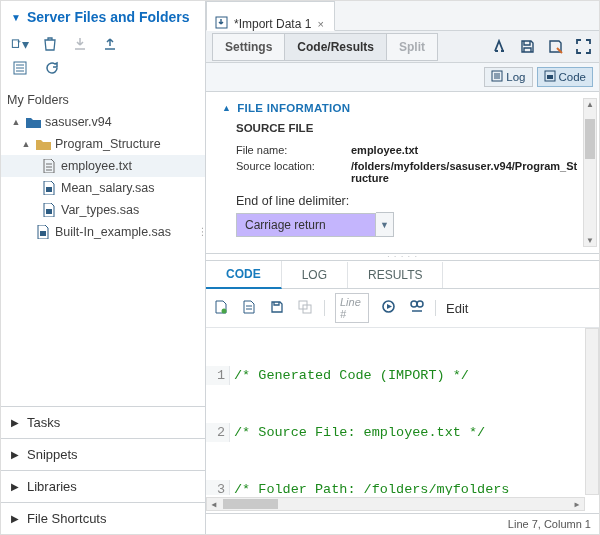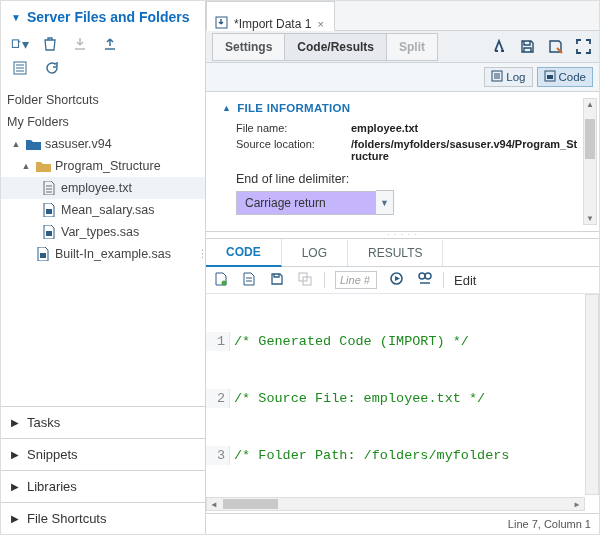--- a/index.html
+++ b/index.html
@@ -331,21 +331,21 @@
   .codetoolbar .icn {
     width:18px;
     text-align:center;
   }
   .codetoolbar .line-inp {
     border:1px solid #c7cbd0;
     font-style: italic;
     color:#9aa0a5;
     font-size:11px;
     padding:2px 4px;
-    width:42px;
+    width:34px;
     background:#fff;
   }
   .codetoolbar .sep {
     width:1px; height:16px; background:#d6dadd;
   }
   .codetoolbar .edit {
     color:#333;
   }
   .editor {
     flex:1;
@@ -457,23 +457,20 @@
       </span>
       <span class="tb-icn">
         <svg width="14" height="14" viewBox="0 0 14 14">
             <path d="M12 7a5 5 0 1 1-2-4l2-1v4h-4" fill="none" stroke="#3b6f94" stroke-width="1.5"></path>
           </svg>
       </span>
     </div>
 
     <div class="tree">
       <div class="tree-row">
-        <span>Folder Shortcuts</span>
-      </div>
-      <div class="tree-row">
         <span>My Folders</span>
       </div>
       <div class="tree-row indent1">
         <span class="exp">▲</span>
         <span class="ficon">
           <svg width="15" height="12" viewBox="0 0 15 12">
               <path class="folder-shut" d="M0 2h5l2 2h8v8H0z" fill="#2e6fa7"></path>
             </svg>
         </span>
         <span>sasuser.v94</span>
@@ -613,20 +610,21 @@
         </span>
         <span>Code</span>
       </div>
     </div>
 
     <div class="info-pane">
       <div class="section-title">
         <span class="stri">▲</span>
         <span>FILE INFORMATION</span>
       </div>
+      <div class="src-file">SOURCE FILE</div>
       <div class="kv">
         <div class="k">File name:</div>
         <div class="v">employee.txt</div>
       </div>
       <div class="kv">
         <div class="k">Source location:</div>
         <div class="v">/folders/myfolders/sasuser.v94/Program_Structure</div>
       </div>
       <div class="eol-label">End of line delimiter:</div>
       <div class="eol-select">

